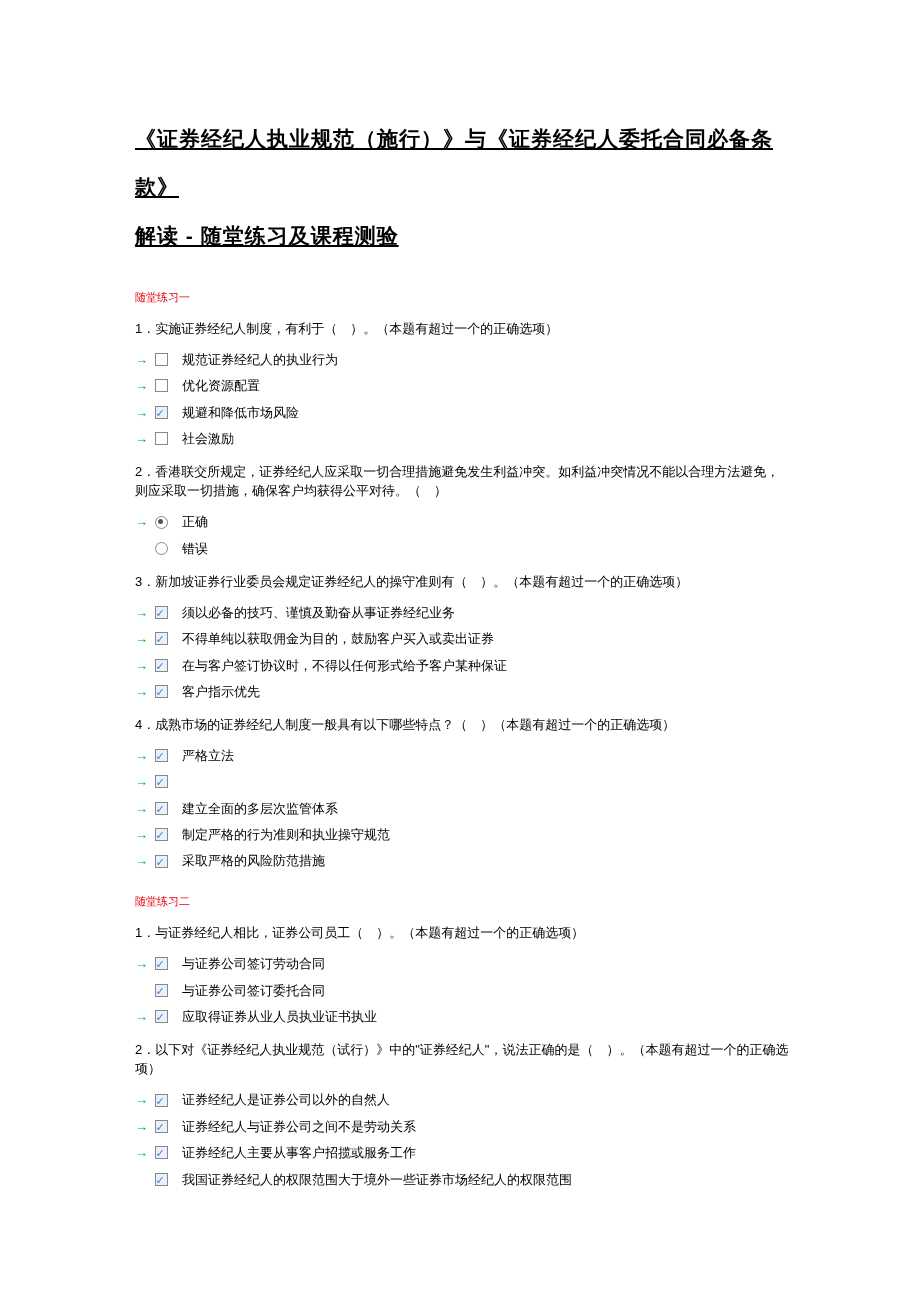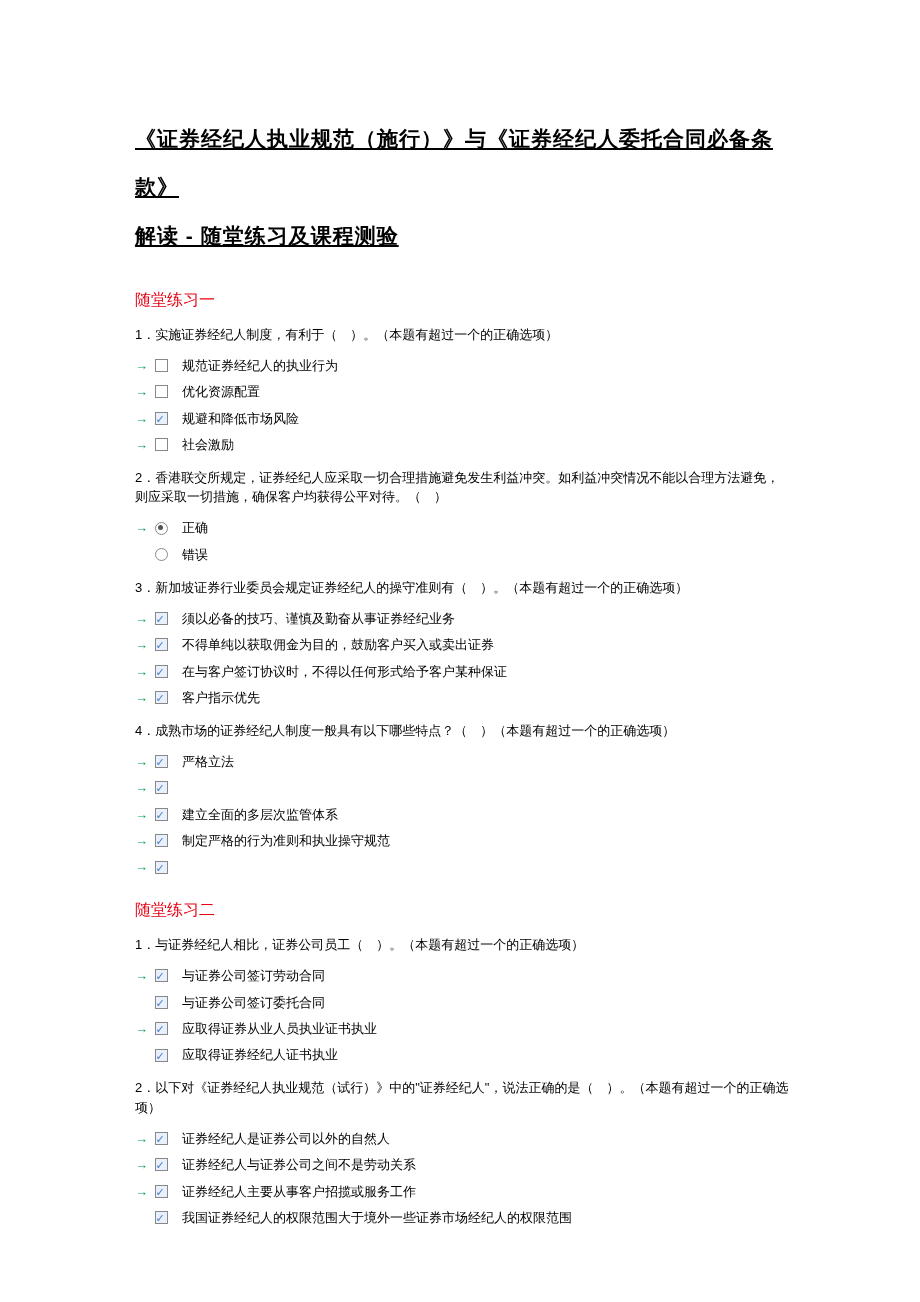--- a/index.html
+++ b/index.html
@@ -16,21 +16,21 @@
       font-size: 21px;
       font-weight: bold;
       color: #000;
       line-height: 2.3;
       margin-bottom: 30px;
       letter-spacing: 1px;
       text-decoration: underline;
     }
     .section-title {
       color: #e60012;
-      font-size: 16px;
+      font-size: 11px;
       margin: 20px 0 14px 0;
     }
     .question-text {
       color: #000000;
       font-size: 13px;
       line-height: 1.5;
       margin: 10px 0 8px 0;
     }
     .option-row {
       display: flex;
@@ -218,20 +218,21 @@
         <div class="checkbox-col">
           <span class="cb checked"></span>
         </div>
         <div class="opt-label">制定严格的行为准则和执业操守规范</div>
       </div>
       <div class="option-row">
         <div class="arrow-col"><span class="arrow">→</span></div>
         <div class="checkbox-col">
           <span class="cb checked"></span>
         </div>
+        <div class="opt-label">采取严格的风险防范措施</div>
       </div>
       <div class="section-title">随堂练习二</div>
       <div class="question-text">1．与证券经纪人相比，证券公司员工（　）。（本题有超过一个的正确选项）</div>
       <div class="option-row">
         <div class="arrow-col"><span class="arrow">→</span></div>
         <div class="checkbox-col">
           <span class="cb checked"></span>
         </div>
         <div class="opt-label">与证券公司签订劳动合同</div>
       </div>
@@ -241,27 +242,20 @@
           <span class="cb checked"></span>
         </div>
         <div class="opt-label">与证券公司签订委托合同</div>
       </div>
       <div class="option-row">
         <div class="arrow-col"><span class="arrow">→</span></div>
         <div class="checkbox-col">
           <span class="cb checked"></span>
         </div>
         <div class="opt-label">应取得证券从业人员执业证书执业</div>
-      </div>
-      <div class="option-row">
-        <div class="arrow-col"></div>
-        <div class="checkbox-col">
-          <span class="cb checked"></span>
-        </div>
-        <div class="opt-label">应取得证券经纪人证书执业</div>
       </div>
       <div class="question-text">2．以下对《证券经纪人执业规范（试行）》中的"证券经纪人"，说法正确的是（　）。（本题有超过一个的正确选项）</div>
       <div class="option-row">
         <div class="arrow-col"><span class="arrow">→</span></div>
         <div class="checkbox-col">
           <span class="cb checked"></span>
         </div>
         <div class="opt-label">证券经纪人是证券公司以外的自然人</div>
       </div>
       <div class="option-row">

